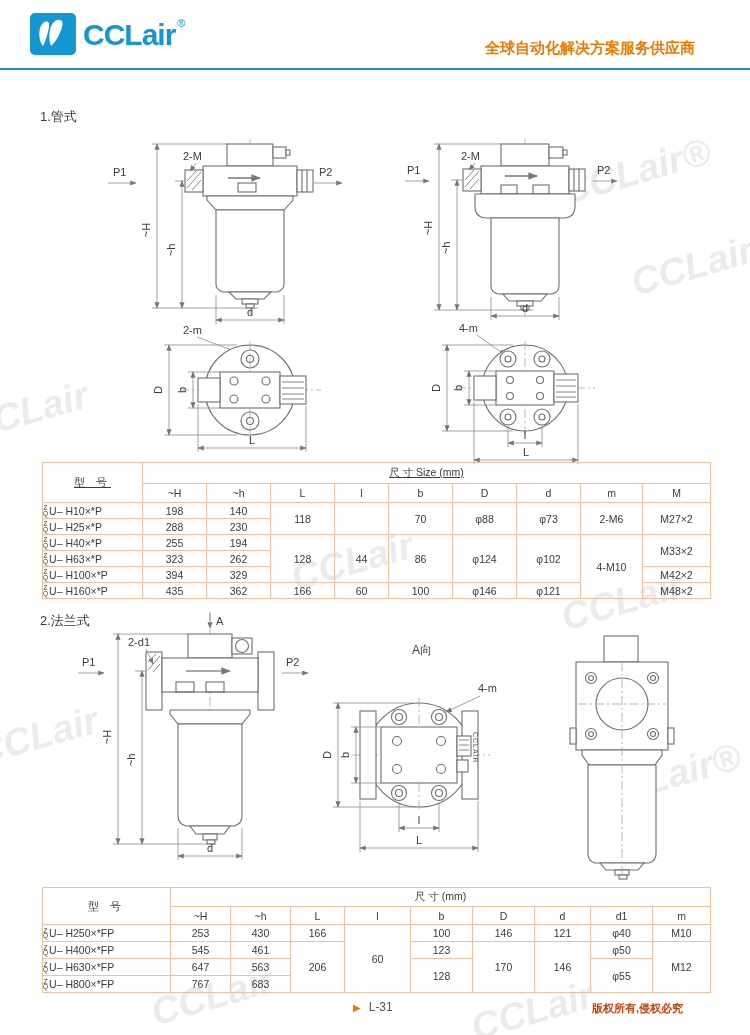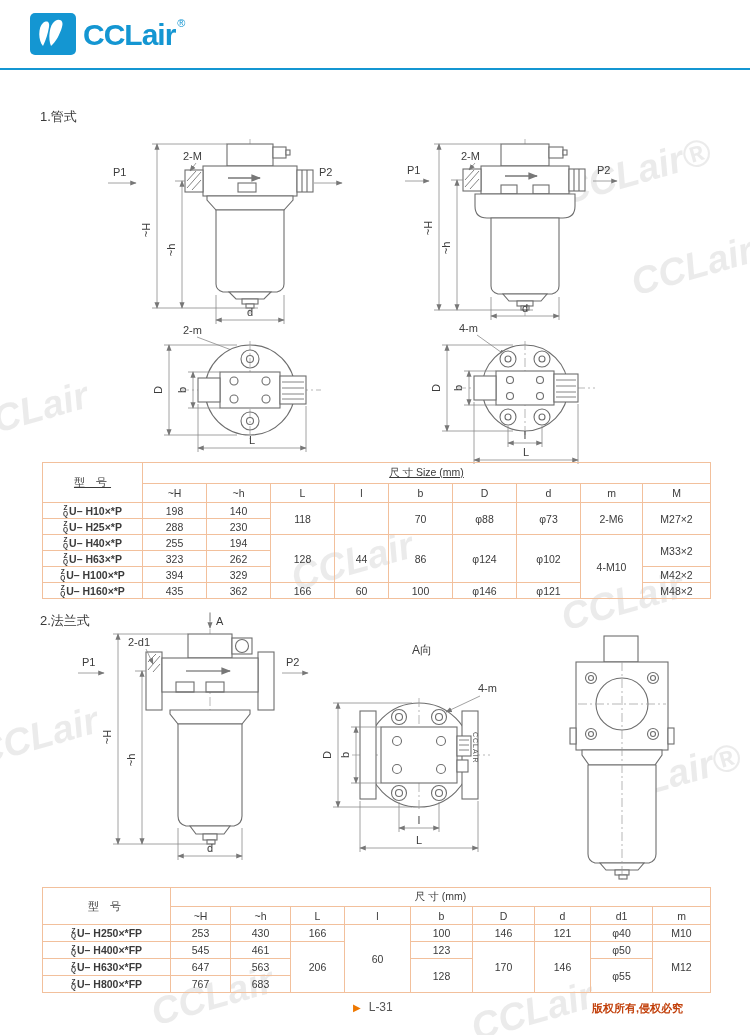--- a/index.html
+++ b/index.html
@@ -30,21 +30,21 @@
   th,td{border:1px solid #f2c09c;text-align:center;vertical-align:middle;
         font-size:10.5px;font-weight:normal;color:#3a3a3a;padding:0;}
   #table1 thead tr:first-child th{height:20px;text-decoration:underline;}
   #table1 thead tr:last-child th{height:18px;}
   #table1 tbody td{height:15px;}
   #table2 thead tr:first-child th{height:18px;}
   #table2 thead tr:last-child th{height:17px;}
   #table2 tbody td{height:16px;}
   th.model-h{letter-spacing:4px;font-size:11px;text-align:center;}
   td.model{text-align:center;}
-  td.model .cellwrap{display:flex;align-items:center;justify-content:center;font-weight:bold;}
+  td.model .cellwrap{display:flex;align-items:center;justify-content:flex-start;}
   .zq{display:inline-flex;flex-direction:column;margin-right:1px;}
   .zq i{font-style:normal;font-size:6.5px;line-height:5.5px;}
   
   .footer-page{position:absolute;left:353px;top:1000px;font-size:12px;color:#555;}
   .footer-page .tri{color:#ee7800;font-size:10px;margin-right:8px;}
   .copyright{position:absolute;right:67px;top:1001px;font-size:11px;font-weight:bold;color:#c2410c;}
   
   .wm{position:absolute;font-size:38px;font-weight:bold;font-style:italic;
       color:rgba(130,130,130,0.16);transform:rotate(-16deg);white-space:nowrap;pointer-events:none;}
 </style>
@@ -65,20 +65,21 @@
 
   <div class="logo-wrap">
     <svg width="46" height="42" viewBox="0 0 46 42" style="position:static;">
       <rect width="46" height="42" rx="5" fill="#1496d2"></rect>
       <path d="M13,33 C8,28 8,14 13,10 C17,7 20,9 19,14 C18,20 16,27 13,33 Z" fill="#fff"></path>
       <path d="M21,33 C18,26 19,12 25,8 C30,5 34,8 32,14 C30,21 26,29 21,33 Z" fill="#fff"></path>
     </svg>
     <span class="logo-text">CCLair</span>
     <span class="logo-reg">®</span>
   </div>
+  <div class="slogan">全球自动化解决方案服务供应商</div>
   <div class="top-rule"></div>
 
   <div class="sec-title" style="left:40px;top:108px;">1.管式</div>
 
   <svg style="left:95px;top:138px;" width="260" height="320" viewBox="0 0 260 320">
     <defs>
         <marker id="a1" viewBox="0 0 10 10" refX="9" refY="5" markerWidth="8" markerHeight="8" orient="auto-start-reverse">
           <path d="M0,1L10,5L0,9z" fill="#777"></path>
         </marker>
       </defs>

